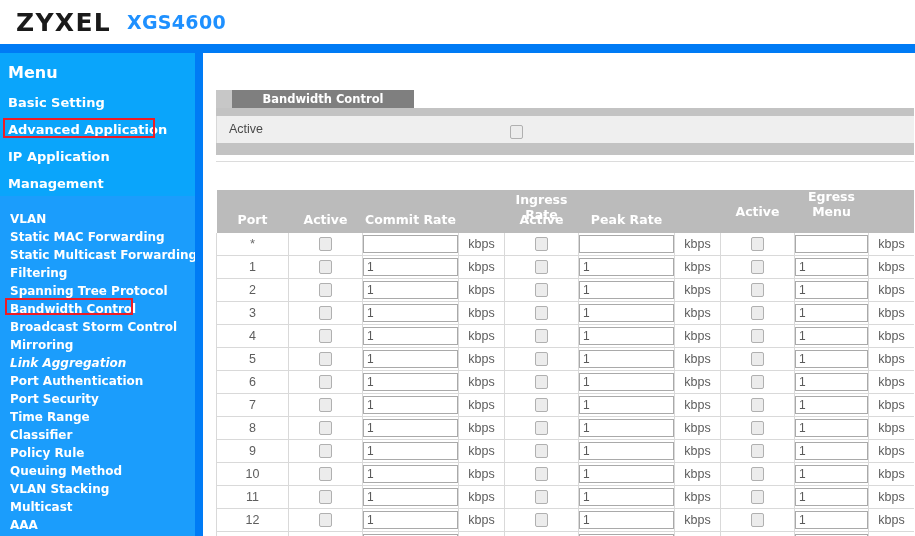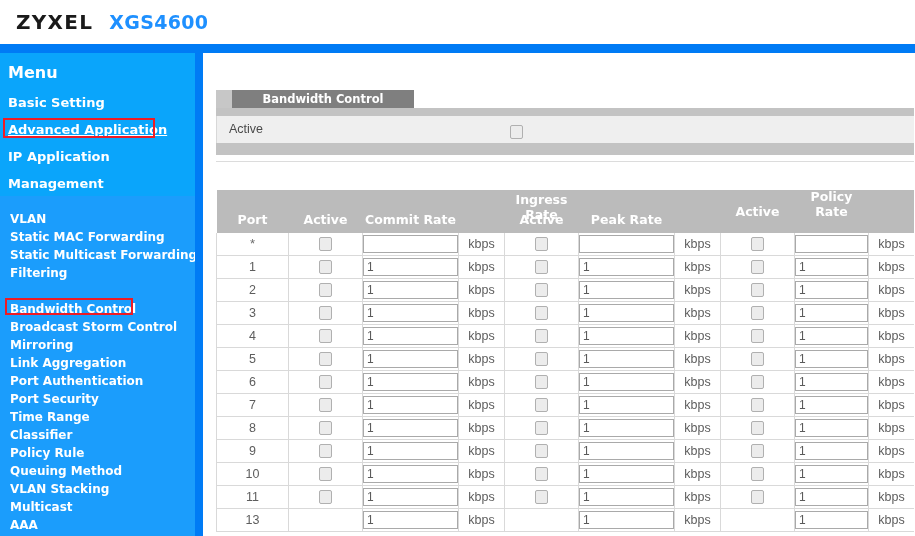--- a/index.html
+++ b/index.html
@@ -21,21 +21,21 @@
   .brandbar {
     position: absolute;
     left: 0; top: 0;
     width: 915px; height: 44px;
     background: #ffffff;
     display: flex;
     align-items: center;
   }
   .logo {
     margin-left: 16px;
-    font-size: 20px;
+    font-size: 25px;
     font-weight: bold;
     letter-spacing: 1.3px;
     color: #1a1a1a;
     font-family: "DejaVu Sans", sans-serif;
   }
   .model {
     margin-left: 16px;
     font-size: 19px;
     font-weight: bold;
     letter-spacing: .3px;
@@ -85,21 +85,21 @@
     position: absolute;
     left: 8px;
     font-size: 13px;
     font-weight: bold;
     color: #ffffff;
     white-space: nowrap;
     font-family: "DejaVu Sans", sans-serif;
     cursor: pointer;
   }
   .sb-main.m0 { top: 42px; }
-  .sb-main.m1 { top: 69px; text-decoration: underline; }
+  .sb-main.m1 { top: 69px; }
   .sb-main.m2 { top: 96px; }
   .sb-main.m3 { top: 123px; }
 
   .sb-list {
     position: absolute;
     left: 0; top: 143px;
     width: 164px;
     bottom: 0;
     background: #1b9dfc;
   }
@@ -303,24 +303,25 @@
       <div class="sb-main m0">Basic Setting</div>
       <div class="sb-main m1">Advanced Application</div>
       <div class="sb-main m2">IP Application</div>
       <div class="sb-main m3">Management</div>
     </div>
     <div class="sb-list" id="sub-list">
         <div class="sb-item" style="top: 17px;">VLAN</div>
         <div class="sb-item" style="top: 35px;">Static MAC Forwarding</div>
         <div class="sb-item" style="top: 53px;">Static Multicast Forwarding</div>
         <div class="sb-item" style="top: 71px;">Filtering</div>
+        <div class="sb-item" style="top: 89px;">Spanning Tree Protocol</div>
         <div class="sb-item" style="top: 107px;">Bandwidth Control</div>
         <div class="sb-item" style="top: 125px;">Broadcast Storm Control</div>
         <div class="sb-item" style="top: 143px;">Mirroring</div>
-        <div class="sb-item" style="top: 161px;">Link Aggregation</div>
+        <div class="sb-item" style="top: 161px; font-style: italic;">Link Aggregation</div>
         <div class="sb-item" style="top: 179px;">Port Authentication</div>
         <div class="sb-item" style="top: 197px;">Port Security</div>
         <div class="sb-item" style="top: 215px;">Time Range</div>
         <div class="sb-item" style="top: 233px;">Classifier</div>
         <div class="sb-item" style="top: 251px;">Policy Rule</div>
         <div class="sb-item" style="top: 269px;">Queuing Method</div>
         <div class="sb-item" style="top: 287px;">VLAN Stacking</div>
         <div class="sb-item" style="top: 305px;">Multicast</div>
         <div class="sb-item" style="top: 323px;">AAA</div>
       </div>
@@ -368,21 +369,21 @@
               <span class="lbl">Active</span>
             </td>
             <td class="hdrcell" style="width:96px">
               <span class="lbl">Peak Rate</span>
             </td>
             <td class="hdrcell" style="width:46px"></td>
             <td class="hdrcell tall" style="width:74px">
               <span class="lbl">Active</span>
             </td>
             <td class="hdrcell tall" style="width:74px">
-              <span class="lbl">Policy Rate</span>
+              <span class="lbl">Egress Menu</span>
             </td>
             <td class="hdrcell" style="width:46px"></td>
           </tr>
         </thead>
         <tbody id="ports-body">
             <tr>
               <td class="first"><span class="star">*</span></td>
               <td class="cbcell"><span class="cb"></span></td>
               <td class="inputcell"><input type="text" class="ratebox" style=""></td>
               <td class="unitcell">kbps</td>
@@ -519,20 +520,32 @@
               <td class="inputcell"><input type="text" class="ratebox" value="1" style=""></td>
               <td class="unitcell">kbps</td>
               <td class="cbcell"><span class="cb"></span></td>
               <td class="inputcell"><input type="text" class="ratebox" value="1" style=""></td>
               <td class="unitcell">kbps</td>
               <td class="cbcell"><span class="cb"></span></td>
               <td class="inputcell"><input type="text" class="ratebox" value="1" style=""></td>
               <td class="unitcell">kbps</td>
             </tr>
             <tr>
+              <td class="first">12</td>
+              <td class="cbcell"><span class="cb"></span></td>
+              <td class="inputcell"><input type="text" class="ratebox" value="1" style=""></td>
+              <td class="unitcell">kbps</td>
+              <td class="cbcell"><span class="cb"></span></td>
+              <td class="inputcell"><input type="text" class="ratebox" value="1" style=""></td>
+              <td class="unitcell">kbps</td>
+              <td class="cbcell"><span class="cb"></span></td>
+              <td class="inputcell"><input type="text" class="ratebox" value="1" style=""></td>
+              <td class="unitcell">kbps</td>
+            </tr>
+            <tr>
               <td class="first">13</td>
               <td class="cbcell"></td>
               <td class="inputcell"><input type="text" class="ratebox" value="1" style=""></td>
               <td class="unitcell">kbps</td>
               <td class="cbcell"></td>
               <td class="inputcell"><input type="text" class="ratebox" value="1" style=""></td>
               <td class="unitcell">kbps</td>
               <td class="cbcell"></td>
               <td class="inputcell"><input type="text" class="ratebox" value="1" style=""></td>
               <td class="unitcell">kbps</td>

